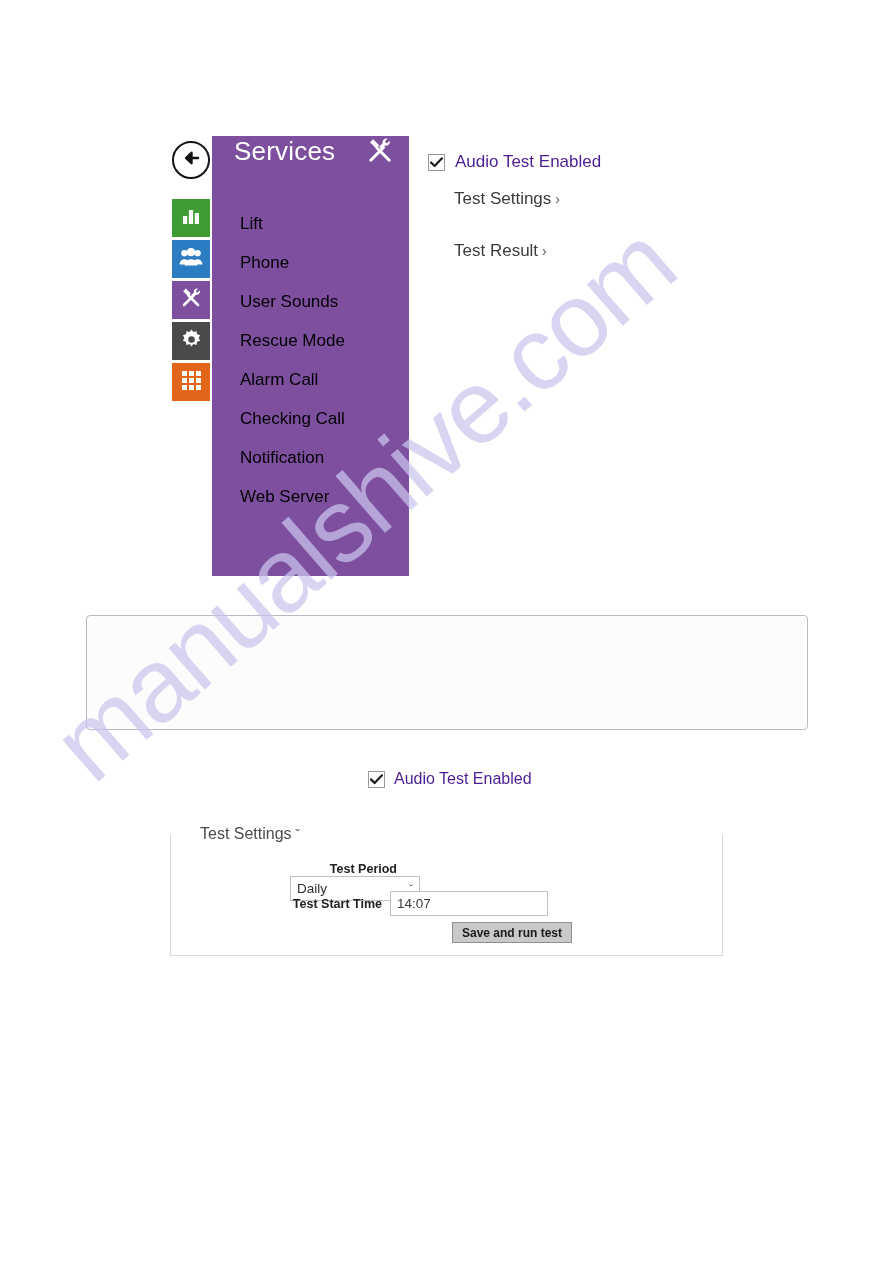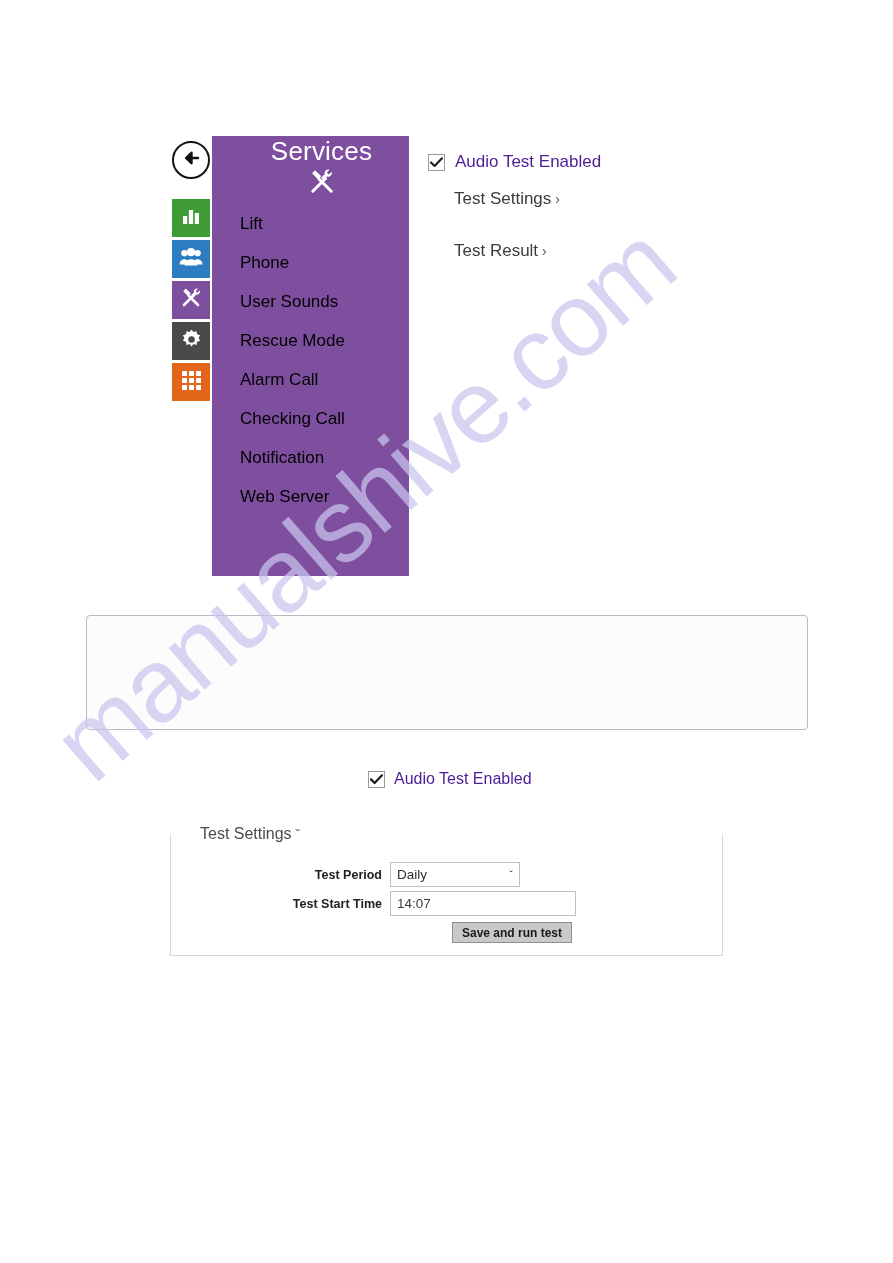--- a/index.html
+++ b/index.html
@@ -94,24 +94,23 @@
     left: 212px;
     top: 136px;
     width: 197px;
     height: 440px;
     background: #7e4f9f;
   }
   .svc-header {
     position: relative;
     height: 56px;
     display: flex;
-    align-items: center;
-    padding: 0 14px 0 36px;
-    box-sizing: border-box;
-    flex-direction: column;
+    align-items: flex-start;
+    padding: 0 14px 0 22px;
+    box-sizing: border-box;
   }
   .svc-title {
     color: #ffffff;
     font-size: 26px;
     font-weight: 400;
     letter-spacing: .2px;
     flex: 1;
   }
   .svc-list {
     margin-top: 12px;
@@ -262,21 +261,21 @@
     font-size: 13.5px;
     color: #303030;
     padding: 0 6px;
     box-sizing: border-box;
     display: flex;
     align-items: center;
     justify-content: space-between;
   }
   .fselect .chev { font-size: 11px; color: #333; }
   .finput {
-    width: 186px;
+    width: 158px;
     height: 25px;
     border: 1px solid #c0c0c0;
     background: #ffffff;
     font-size: 13.5px;
     color: #3a3a3a;
     padding: 0 6px;
     box-sizing: border-box;
     display: flex;
     align-items: center;
   }
@@ -445,21 +444,21 @@
     </span>
     <span class="chk-label">Audio Test Enabled</span>
   </div>
 
   <div class="settings-legend">
     <span>Test Settings</span><span class="chev">ˇ</span>
   </div>
 
   <div class="settings-box"></div>
 
-  <div class="frow" style="left:290px; top:112px;">
+  <div class="frow" style="left:290px; top:112px;flex-direction:column;">
     <span class="flabel">Test Period</span>
     <span class="fselect">
       <span>Daily</span>
       <span class="chev">ˇ</span>
     </span>
   </div>
 
   <div class="frow" style="left:290px; top:141px;">
     <span class="flabel">Test Start Time</span>
     <span class="finput">

